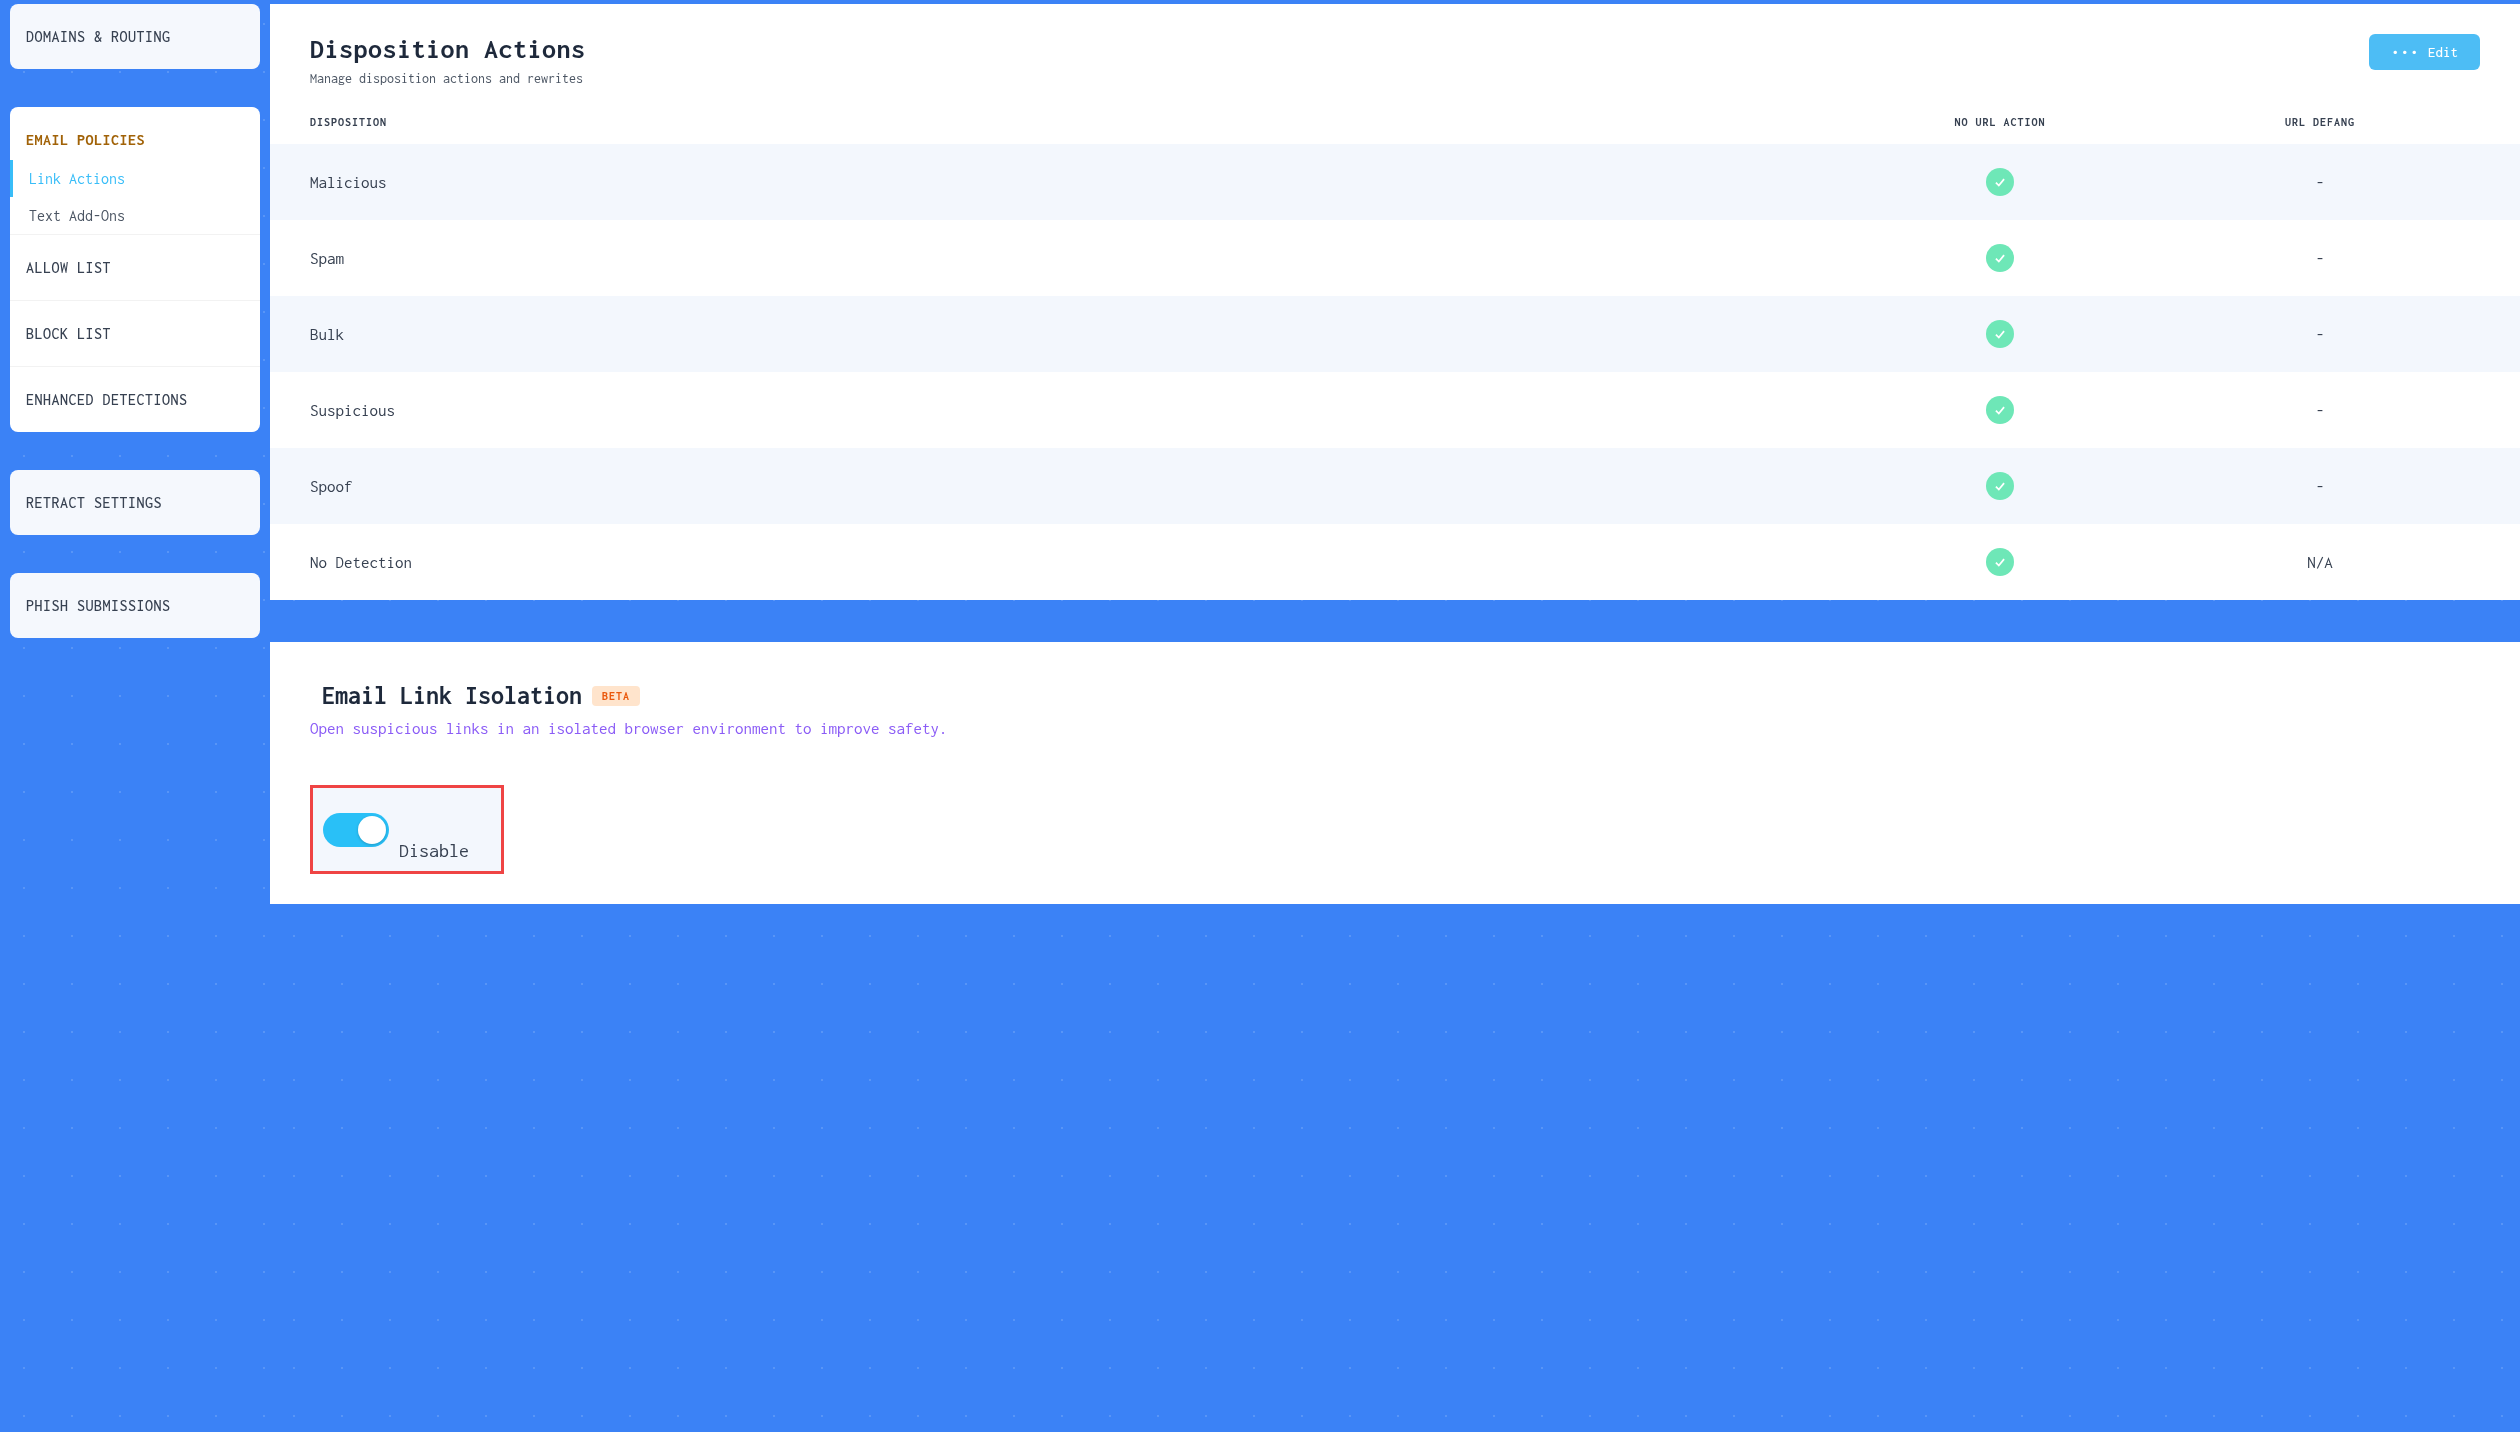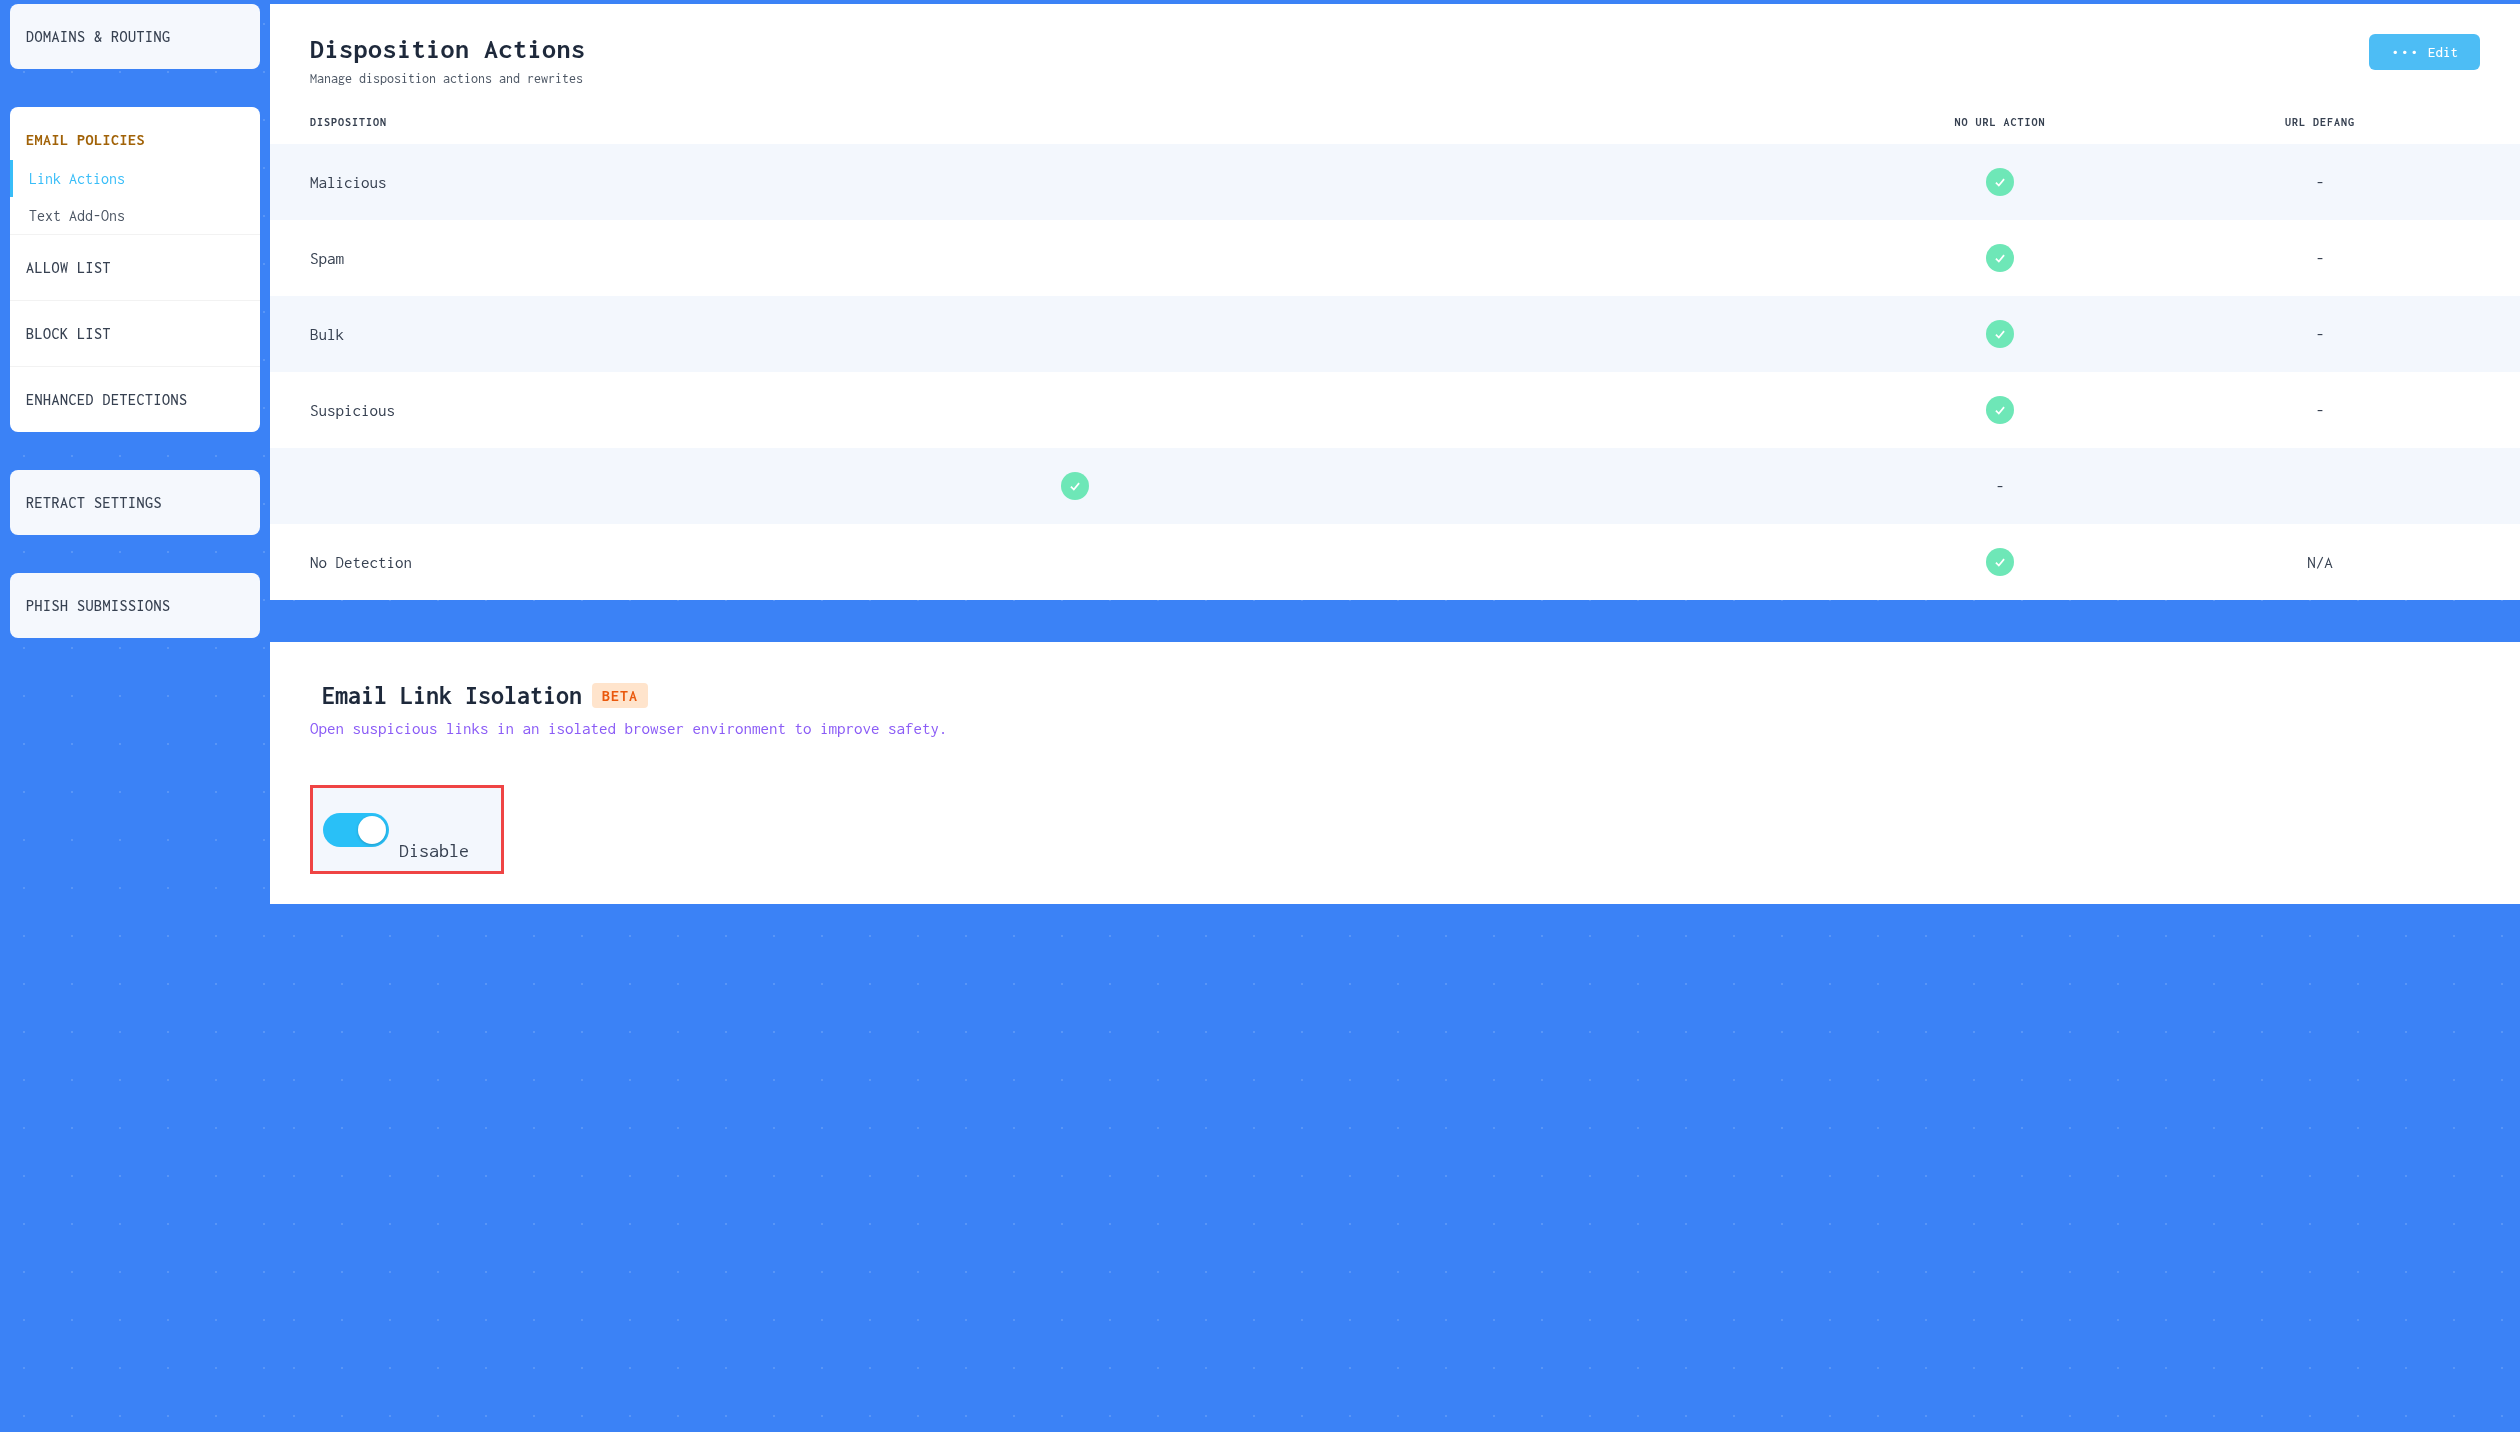--- a/index.html
+++ b/index.html
@@ -160,21 +160,21 @@
     .check-icon svg {
       width: 14px;
       height: 14px;
       fill: none;
       stroke: #ffffff;
       stroke-width: 3;
     }
     .beta-badge {
       background: #ffe4cc;
       color: #ea580c;
-      font-size: 16px;
+      font-size: 12px;
       font-weight: 700;
       padding: 4px 10px;
       border-radius: 4px;
       margin-left: 10px;
       letter-spacing: 1px;
     }
     .panel2 {
       background: #ffffff;
       padding: 40px 40px 30px 40px;
     }
@@ -302,20 +302,21 @@
         <div class="table-row">
           <div class="disposition">Suspicious</div>
           <div class="cell-center"><span class="check-icon">
               <svg viewBox="0 0 24 24">
                 <polyline points="5 13 10 18 19 7"></polyline>
               </svg>
             </span></div>
           <div class="cell-center">-</div>
         </div>
         <div class="table-row">
+          <div class="disposition">Spoof</div>
           <div class="cell-center"><span class="check-icon">
               <svg viewBox="0 0 24 24">
                 <polyline points="5 13 10 18 19 7"></polyline>
               </svg>
             </span></div>
           <div class="cell-center">-</div>
         </div>
         <div class="table-row">
           <div class="disposition">No Detection</div>
           <div class="cell-center"><span class="check-icon">

